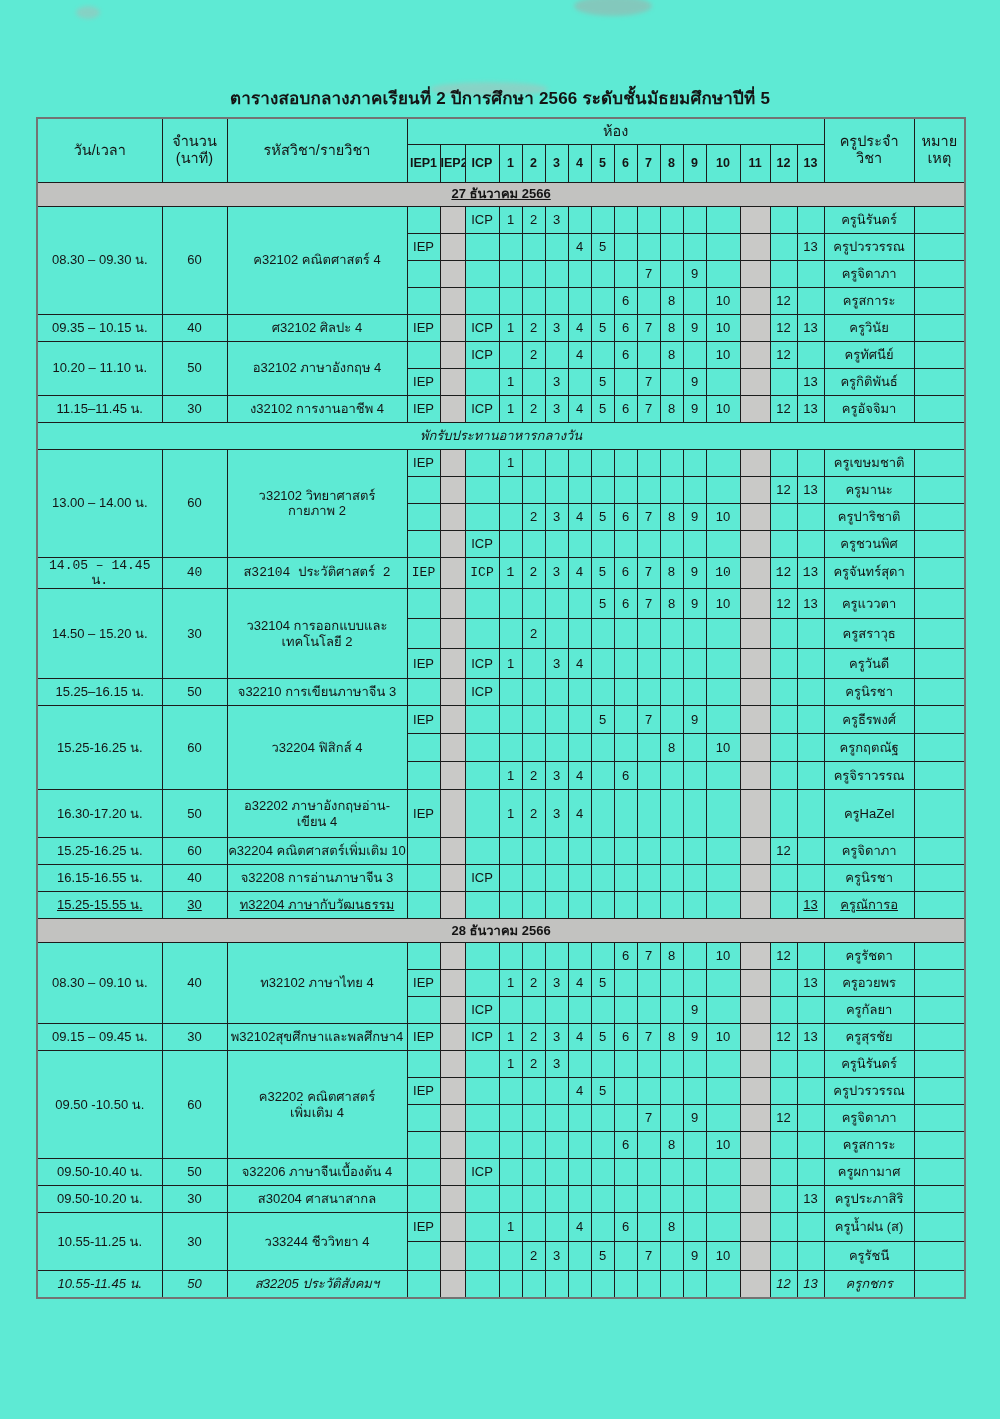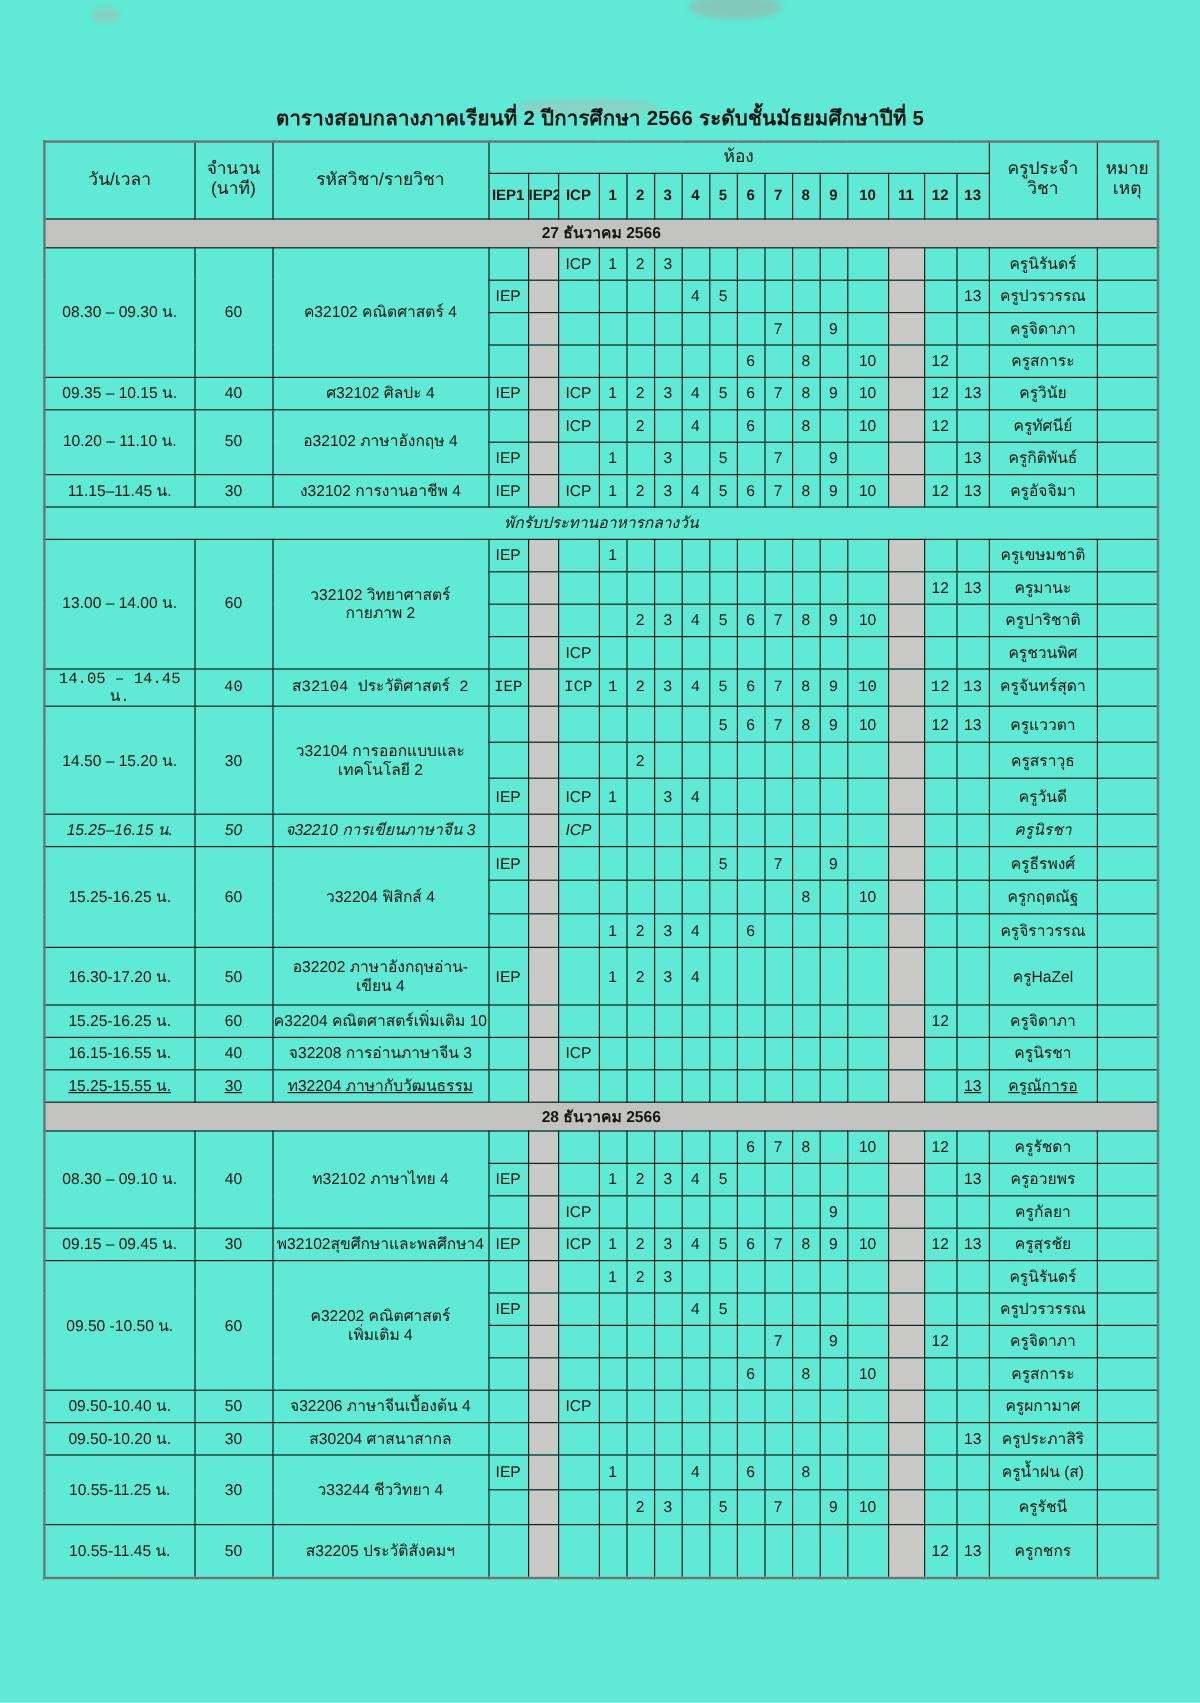--- a/index.html
+++ b/index.html
@@ -105,21 +105,21 @@
           <td class="room-lbl">6</td>
           <td class="room-lbl">7</td>
           <td class="room-lbl">8</td>
           <td class="room-lbl">9</td>
           <td class="room-lbl">10</td>
           <td class="room-lbl">11</td>
           <td class="room-lbl">12</td>
           <td class="room-lbl">13</td>
         </tr>
 
-    <tr style="height: 24px;">
+    <tr style="height: 24px; text-decoration: underline;">
           <td class="section-bar" colspan="21">27 ธันวาคม 2566</td>
         </tr>
         <tr style="height: 27px;">
           <td class="time-cell vtop" rowspan="4">08.30 – 09.30 น.</td>
           <td class="dur-cell vtop" rowspan="4">60</td>
           <td class="subject-cell vtop" rowspan="4">ค32102 คณิตศาสตร์ 4</td>
           <td class="room-cell"></td>
           <td class="room-cell shade"></td>
           <td class="room-cell">ICP</td>
           <td class="room-cell">1</td>
@@ -454,21 +454,21 @@
           <td class="room-cell"></td>
           <td class="room-cell"></td>
           <td class="room-cell"></td>
           <td class="room-cell"></td>
           <td class="room-cell shade"></td>
           <td class="room-cell"></td>
           <td class="room-cell"></td>
           <td class="teacher-cell">ครูวันดี</td>
           <td></td>
         </tr>
-        <tr style="height: 27px; font-style: italic;">
+        <tr style="height: 27px;">
           <td class="time-cell" rowspan="1">15.25–16.15 น.</td>
           <td class="dur-cell" rowspan="1">50</td>
           <td class="subject-cell" rowspan="1">จ32210 การเขียนภาษาจีน 3</td>
           <td class="room-cell"></td>
           <td class="room-cell shade"></td>
           <td class="room-cell">ICP</td>
           <td class="room-cell"></td>
           <td class="room-cell"></td>
           <td class="room-cell"></td>
           <td class="room-cell"></td>
@@ -895,21 +895,21 @@
           <td class="room-cell">7</td>
           <td class="room-cell"></td>
           <td class="room-cell">9</td>
           <td class="room-cell">10</td>
           <td class="room-cell shade"></td>
           <td class="room-cell"></td>
           <td class="room-cell"></td>
           <td class="teacher-cell">ครูรัชนี</td>
           <td></td>
         </tr>
-        <tr style="height: 44px;">
+        <tr style="height: 27px; font-style: italic;">
           <td class="time-cell" rowspan="1">10.55-11.45 น.</td>
           <td class="dur-cell" rowspan="1">50</td>
           <td class="subject-cell sz-large" rowspan="1">ส32205 ประวัติสังคมฯ</td>
           <td class="room-cell"></td>
           <td class="room-cell shade"></td>
           <td class="room-cell"></td>
           <td class="room-cell"></td>
           <td class="room-cell"></td>
           <td class="room-cell"></td>
           <td class="room-cell"></td>

